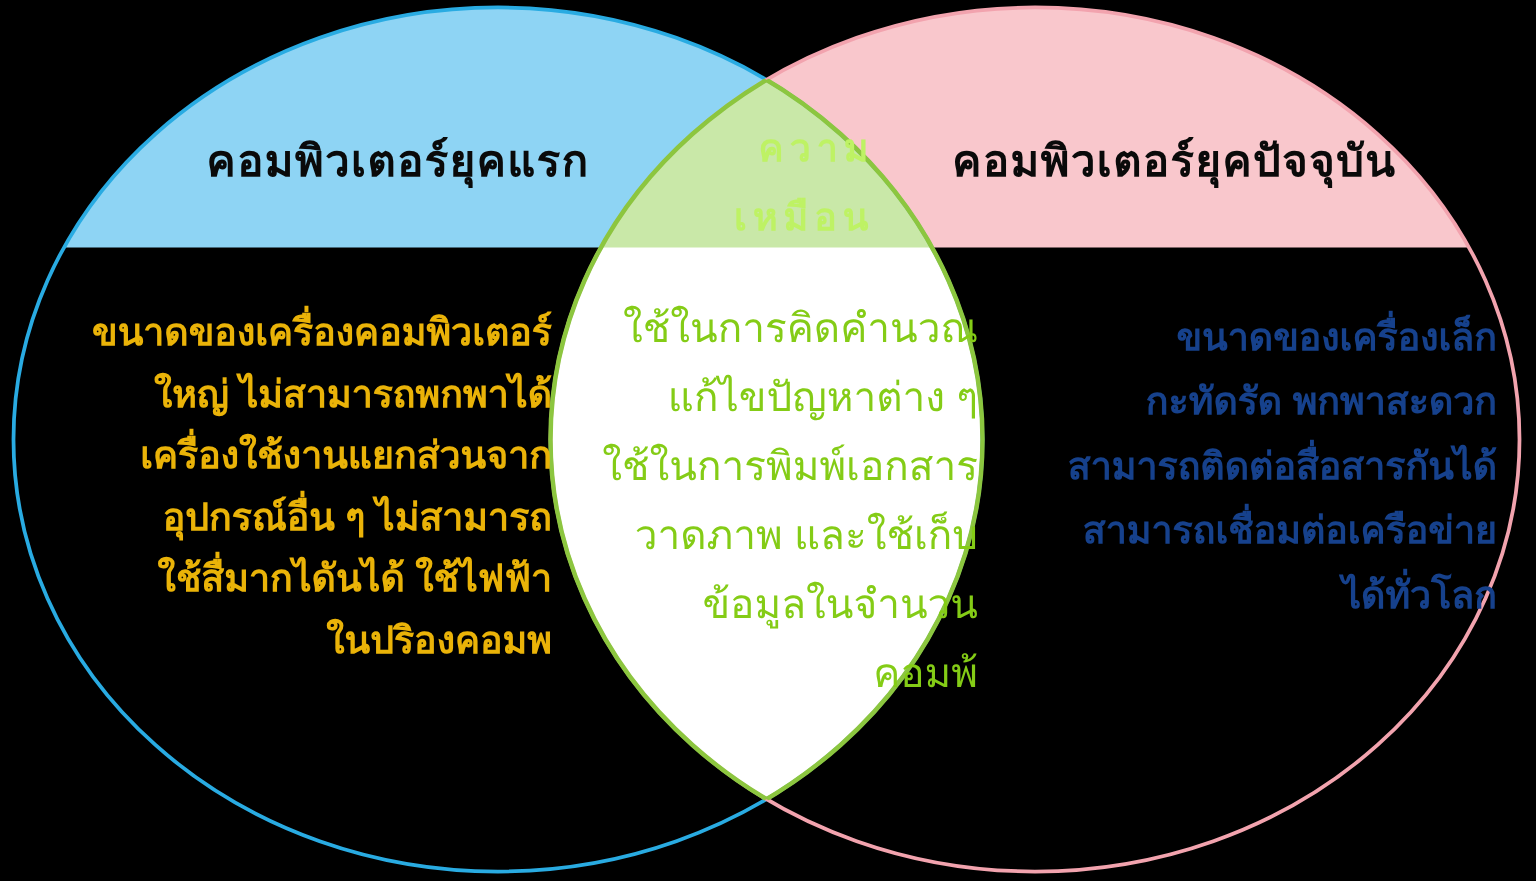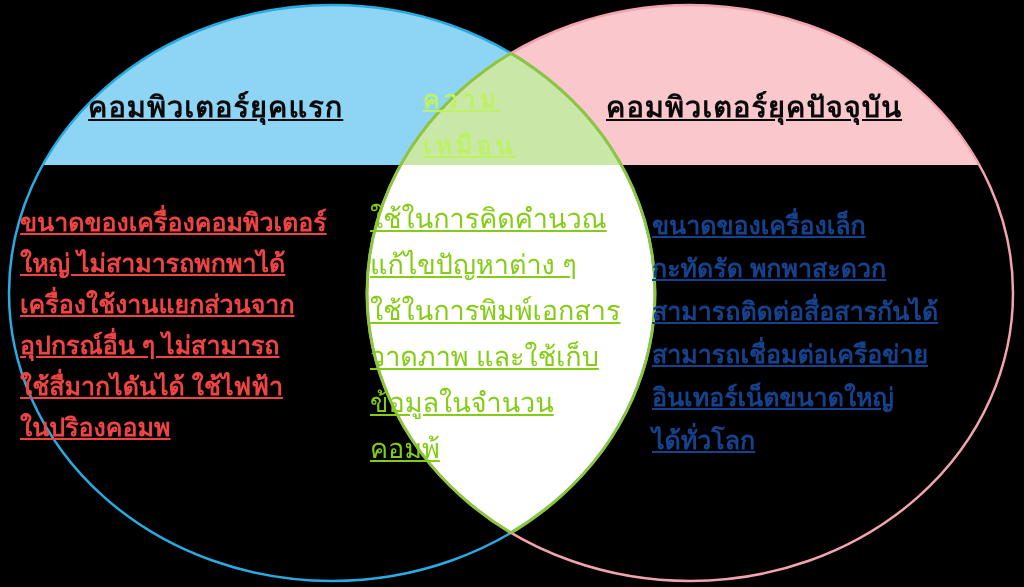--- a/index.html
+++ b/index.html
@@ -14,39 +14,38 @@
     height: 587px;
     background: #000;
     overflow: hidden;
   }
   .stage svg {
     position: absolute;
     left: 0; top: 0;
   }
   .txt {
     position: absolute;
-    text-align: left;
-    text-decoration: underline;
+    text-align: right;
   }
   .heading {
     font-size: 29px;
     font-weight: bold;
     color: #0a0a0a;
     letter-spacing: 1px;
   }
   .heading-left  { left: 88px;  top: 84px;  width: 305px; }
   .heading-right { left: 606px; top: 84px;  width: 325px; }
   .heading-center {
     left: 423px; top: 76px; width: 160px;
     font-size: 25px; font-weight: bold; color: #bef264;
     line-height: 46px; letter-spacing: 4px;
   }
   .left-block {
     left: 20px; top: 202px; width: 348px;
-    color: #ef4444;
+    color: #eab308;
     font-size: 25px; font-weight: bold;
     line-height: 41px;
   }
   .center-block {
     left: 370px; top: 196px; width: 282px;
     color: #84cc16;
     font-size: 27px; font-weight: 500;
     line-height: 46px;
   }
   .right-block {
@@ -131,17 +130,16 @@
     <div class="line">วาดภาพ และใช้เก็บ</div>
     <div class="line">ข้อมูลในจำนวน</div>
     <div class="line">คอมพ้</div>
   </div>
 
   <div class="txt right-block">
     <div class="line">ขนาดของเครื่องเล็ก</div>
     <div class="line">กะทัดรัด พกพาสะดวก</div>
     <div class="line">สามารถติดต่อสื่อสารกันได้</div>
     <div class="line">สามารถเชื่อมต่อเครือข่าย</div>
-    <div class="line">อินเทอร์เน็ตขนาดใหญ่</div>
     <div class="line">ได้ทั่วโลก</div>
   </div>
 
 </div>
 
 </body></html>

